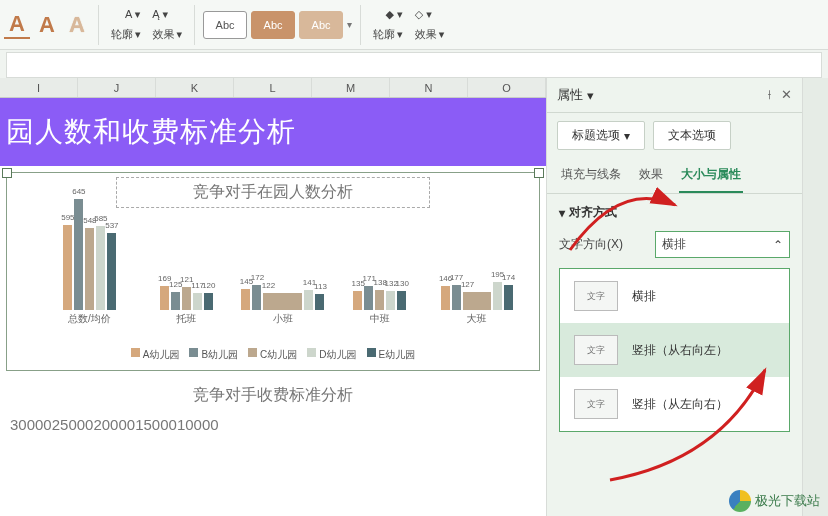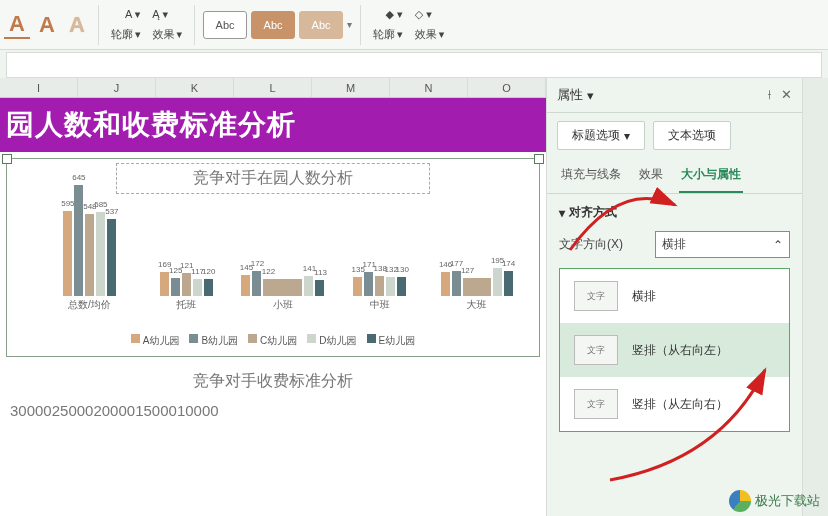--- a/index.html
+++ b/index.html
@@ -27,21 +27,21 @@
 .main { display: flex; height: calc(100% - 78px); }
 .sheet-area { flex: 1; background: #fff; overflow: hidden; position: relative; border-right: 1px solid #d8dcd8; }
 .side-panel { width: 255px; background: #eef4ee; height: 100%; display: flex; flex-direction: column; position: relative; }
 .sidebar-extra { width: 26px; background: #e6ece6; border-left: 1px solid #d8dcd8; }
 
 
 .colhdr { display: flex; height: 20px; background: #e8ece8; border-bottom: 1px solid #c8ccc8; }
 .ch { width: 78px; text-align: center; font-size: 11px; color: #555; border-right: 1px solid #d8dcd8; line-height: 20px; }
 
 
-.banner { background: #a21caf; color: #fff; font-size: 28px; font-weight: bold; padding: 8px 6px; letter-spacing: 1px; height: 54px; display: flex; align-items: center; }
+.banner { background: #8b5cf6; color: #fff; font-size: 28px; font-weight: normal; padding: 8px 6px; letter-spacing: 1px; height: 68px; display: flex; align-items: center; }
 
 
 .chart-wrap { border: 1px solid #88a088; margin: 6px; position: relative; padding: 4px; }
 .chart-wrap.selected::before, .chart-wrap.selected::after { content: ""; position: absolute; width: 8px; height: 8px; border: 1px solid #5a7a5a; background: #fff; }
 .chart-wrap.selected::before { left: -5px; top: -5px; }
 .chart-wrap.selected::after { right: -5px; top: -5px; }
 .chart-title { text-align: center; font-size: 16px; color: #777; font-family: "SimSun", serif; padding: 4px; border: 1px dashed #aaa; width: 60%; margin: 0 auto 6px; }
 .chart-title.nobox { border: none; }
 
 .chart-body { position: relative; height: 130px; display: flex; align-items: flex-end; padding: 0 10px 18px 30px; }

